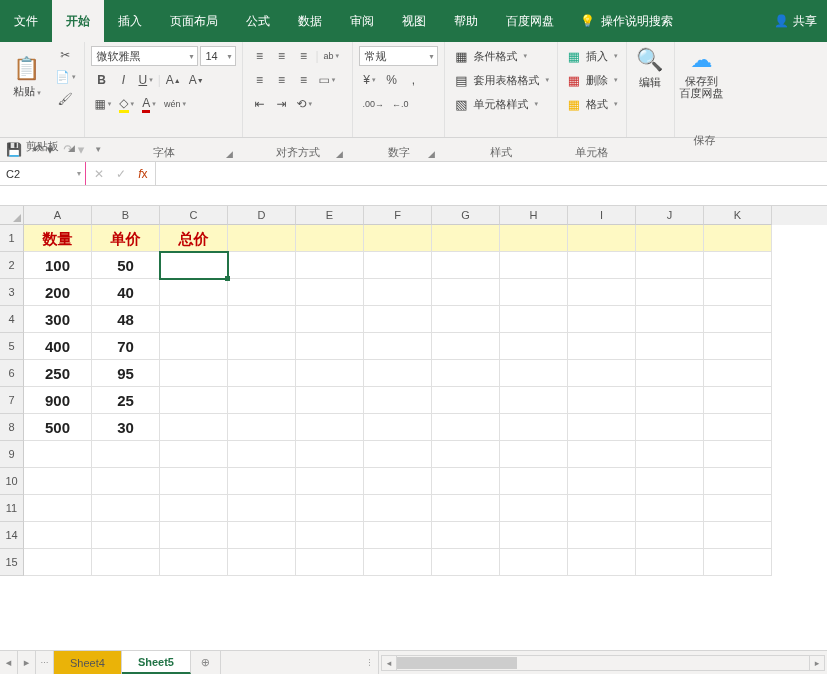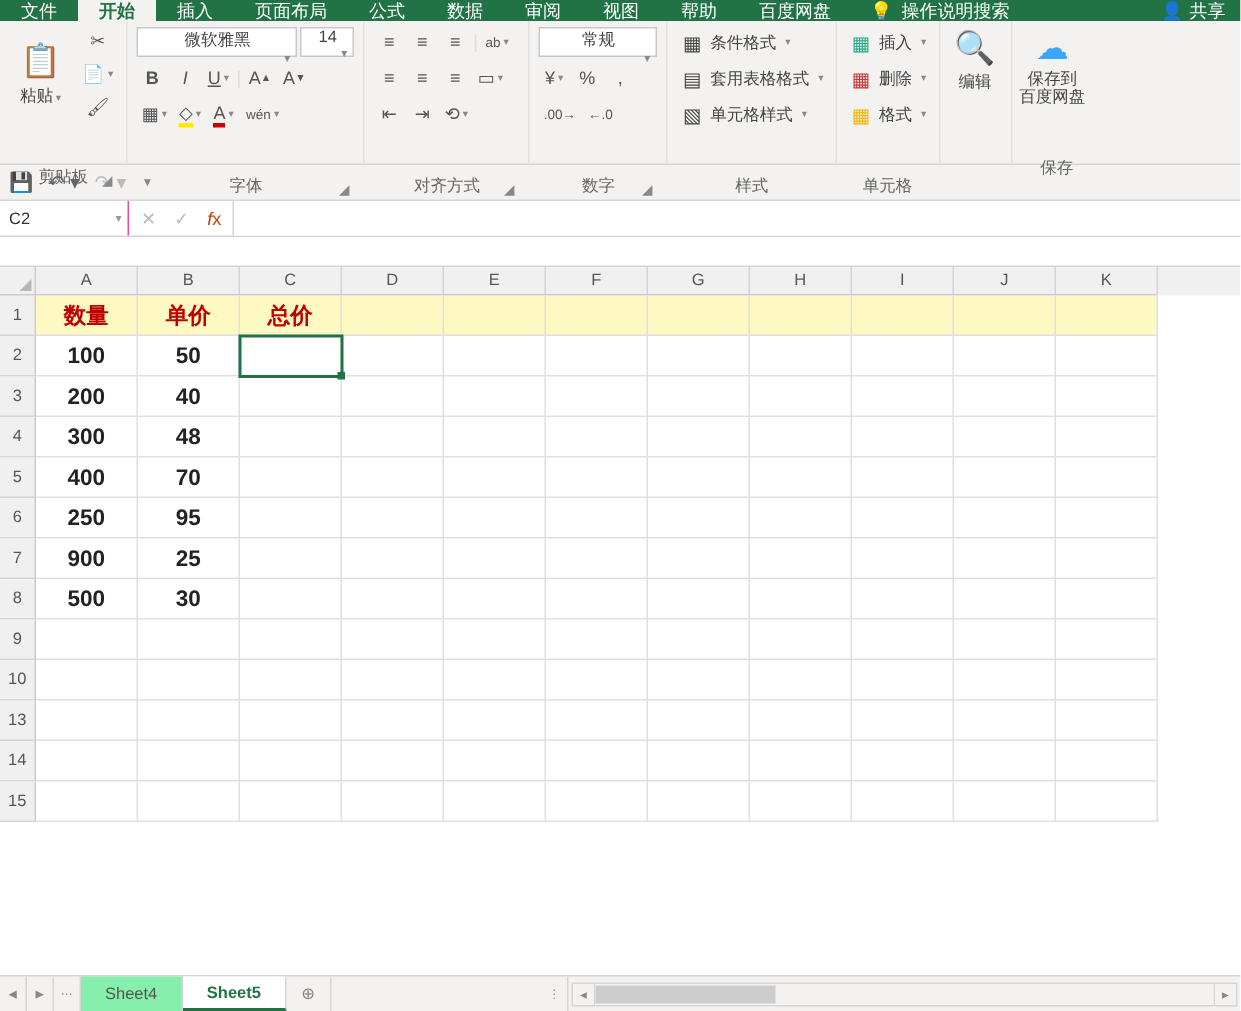--- a/index.html
+++ b/index.html
@@ -1,19 +1,19 @@
 <!DOCTYPE html>
 <html><head>
 <meta charset="utf-8">
 <style>
 * { box-sizing: border-box; margin: 0; padding: 0; font-family: "Microsoft YaHei", Arial, sans-serif; }
 body { width: 827px; height: 674px; overflow: hidden; background: #fff; font-size: 12px; color: #444; display: flex; flex-direction: column; }
 
 
-.tabstrip { height: 14px; background: #217346; display: flex; align-items: stretch; color: #fff; font-size: 12px; }
+.tabstrip { height: 42px; background: #217346; display: flex; align-items: stretch; color: #fff; font-size: 12px; }
 .tabstrip .tab { padding: 0 14px; display: flex; align-items: center; cursor: default; }
 .tabstrip .tab.active { background: #f3f2f1; color: #217346; font-weight: bold; }
 .tabstrip .tell { display: flex; align-items: center; padding: 0 12px; gap: 6px; }
 .tabstrip .spacer { flex: 1; }
 .tabstrip .share { display: flex; align-items: center; padding: 0 10px; gap: 4px; }
 
 
 .ribbon { height: 96px; background: #f3f2f1; border-bottom: 1px solid #d5d5d5; display: flex; }
 .group { border-right: 1px solid #e1e1e1; padding: 3px 6px 1px 6px; display: flex; flex-direction: column; position: relative; }
 .group-body { flex: 1; display: flex; }
@@ -23,21 +23,21 @@
 .btns-row { display: flex; gap: 2px; align-items: center; height: 22px; }
 .sbtn { min-width: 20px; height: 20px; display: flex; align-items: center; justify-content: center; font-size: 12px; color: #555; border: 1px solid transparent; padding: 0 2px; }
 .sbtn.drop::after { content: "▾"; font-size: 7px; margin-left: 2px; color: #888; }
 .bigbtn { display: flex; flex-direction: column; align-items: center; justify-content: center; width: 42px; font-size: 11px; gap: 2px; padding: 2px 0; }
 .bigbtn .ico { font-size: 22px; color: #217346; }
 .bigbtn .lbl::after { content: " ▾"; font-size: 7px; color: #888; }
 .bigbtn.nod .lbl::after { content: ""; }
 .cmdrow { display: flex; align-items: center; gap: 4px; height: 22px; font-size: 11px; color: #444; white-space: nowrap; padding: 0 2px; }
 .cmdrow .ci { width: 16px; height: 16px; display: inline-flex; align-items: center; justify-content: center; font-size: 13px; }
 .cmdrow::after { content: "▾"; font-size: 7px; color: #888; margin-left: 2px; }
-.combo { height: 20px; border: 1px solid #c8c8c8; background: #fff; display: flex; align-items: center; padding: 0 4px; font-size: 11px; flex-direction: column; }
+.combo { height: 20px; border: 1px solid #c8c8c8; background: #fff; display: flex; align-items: center; padding: 0 4px; font-size: 11px; }
 .combo .dd { font-size: 8px; color: #888; margin-left: auto; padding-left: 4px; }
 
 
 .qat { height: 24px; background: #f3f2f1; border-bottom: 1px solid #d5d5d5; display: flex; align-items: center; padding: 0 6px; gap: 10px; color: #666; font-size: 13px; }
 
 
 .fx { height: 24px; border-bottom: 1px solid #d5d5d5; display: flex; align-items: stretch; }
 .namebox { width: 86px; border-right: 1px solid #ec4899; display: flex; align-items: center; padding: 0 6px; font-size: 11px; color: #333; position: relative; }
 .namebox::after { content: "▾"; font-size: 8px; color: #999; position: absolute; right: 4px; }
 .fxbtns { display: flex; align-items: center; border-right: 1px solid #d5d5d5; padding: 0 8px; gap: 12px; color: #bbb; font-size: 12px; }
@@ -57,21 +57,21 @@
 .rh { width: 24px; border-right: 1px solid #ccc; border-bottom: 1px solid #d4d4d4; background: #f0f0f0; text-align: center; font-size: 11px; line-height: 27px; color: #555; }
 .cell { width: 68px; border-right: 1px solid #e0e0e0; border-bottom: 1px solid #e0e0e0; padding: 0 4px; font-size: 15px; line-height: 27px; color: #222; text-align: center; font-weight: bold; font-family: "Microsoft YaHei", Arial; }
 .row.hdr .cell { background: #fef9c3; color: #c00000; font-size: 15px; font-weight: bold; }
 .row .cell.empty { font-weight: normal; }
 .cell.selected { outline: 2px solid #217346; outline-offset: -1px; position: relative; }
 .cell.selected::after { content: ""; position: absolute; right: -3px; bottom: -3px; width: 5px; height: 5px; background: #217346; }
 
 
 .sheetbar { height: 24px; border-top: 1px solid #d5d5d5; display: flex; align-items: stretch; background: #f3f2f1; font-size: 11px; }
 .navbtn { width: 18px; display: flex; align-items: center; justify-content: center; color: #888; border-right: 1px solid #d5d5d5; }
-.stab { padding: 0 16px; display: flex; align-items: center; border-right: 1px solid #d5d5d5; background: #86efac; color: #555; }
+.stab { padding: 0 16px; display: flex; align-items: center; border-right: 1px solid #d5d5d5; background: #eab308; color: #555; }
 .stab.active { background: #fff; border-bottom: 2px solid #217346; color: #217346; font-weight: bold; }
 .addtab { width: 30px; display: flex; align-items: center; justify-content: center; color: #888; border-right: 1px solid #d5d5d5; }
 .hscroll { flex: 1; display: flex; align-items: center; padding: 0 2px; }
 .hscroll .arrow { width: 16px; text-align: center; color: #888; font-size: 9px; border: 1px solid #d5d5d5; height: 16px; line-height: 14px; }
 .hscroll .track { flex: 1; height: 16px; border-top: 1px solid #d5d5d5; border-bottom: 1px solid #d5d5d5; position: relative; background: #f3f2f1; }
 .hscroll .thumb { position: absolute; left: 0; top: 1px; height: 12px; width: 120px; background: #cdcdcd; }
 </style>
 </head>
 <body>
 
@@ -458,21 +458,21 @@
         <div class="cell empty"></div>
         <div class="cell empty"></div>
         <div class="cell empty"></div>
         <div class="cell empty"></div>
         <div class="cell empty"></div>
         <div class="cell empty"></div>
         <div class="cell empty"></div>
         <div class="cell empty"></div>
       </div>
       <div class="row">
-        <div class="rh">13</div>
+        <div class="rh">11</div>
         <div class="cell empty"></div>
         <div class="cell empty"></div>
         <div class="cell empty"></div>
         <div class="cell empty"></div>
         <div class="cell empty"></div>
         <div class="cell empty"></div>
         <div class="cell empty"></div>
         <div class="cell empty"></div>
         <div class="cell empty"></div>
         <div class="cell empty"></div>

